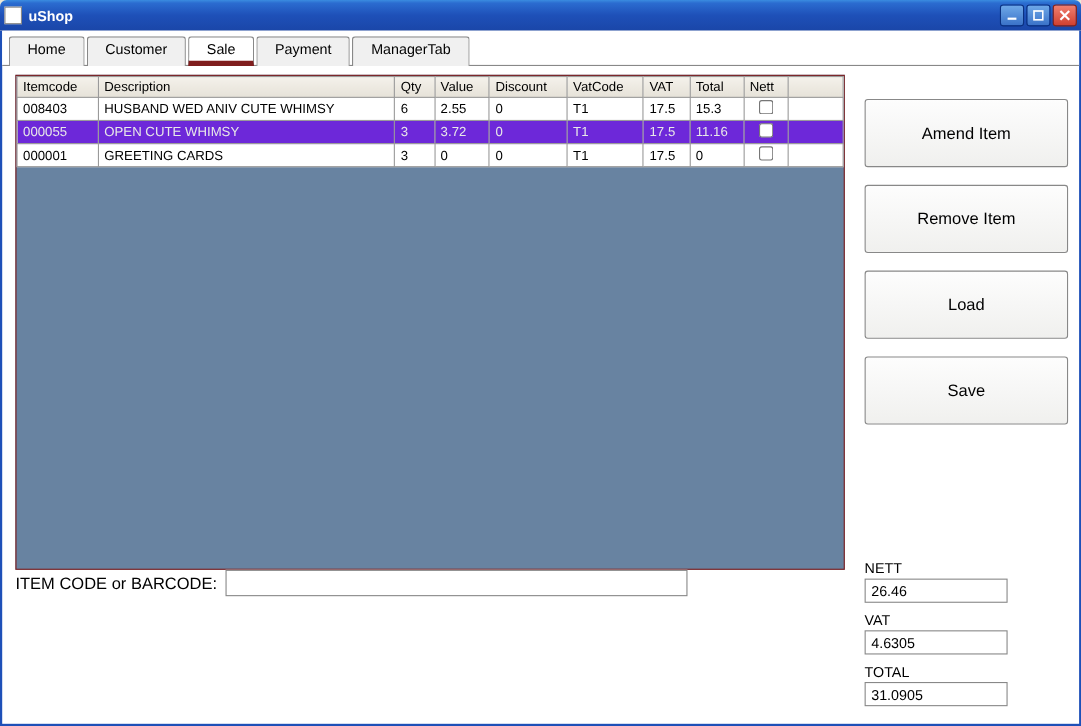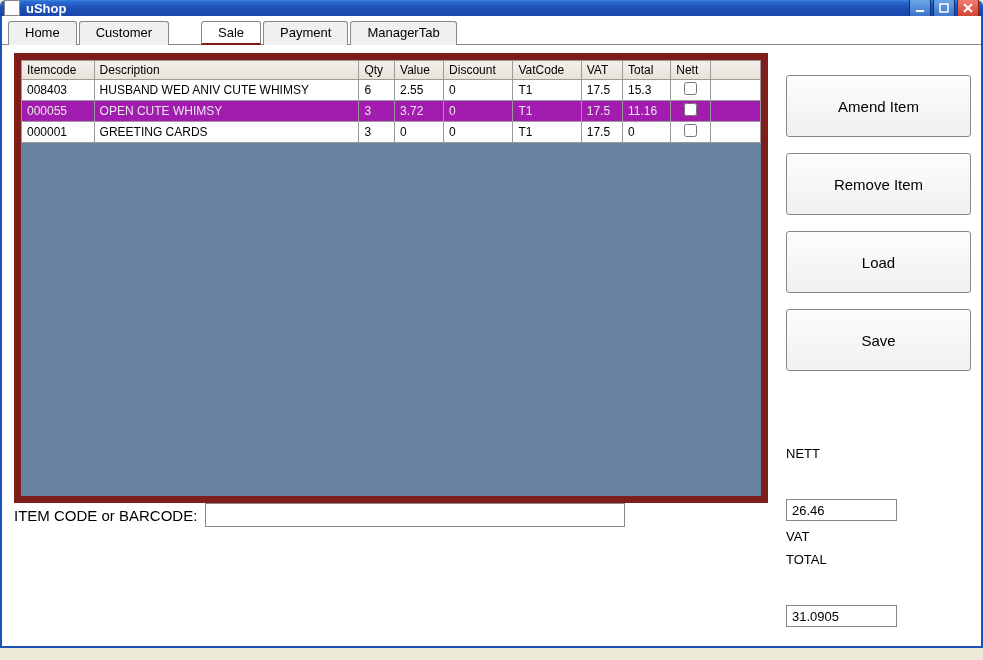--- a/index.html
+++ b/index.html
@@ -6,21 +6,21 @@
   body {
     margin: 0;
     font-family: Tahoma, Arial, sans-serif;
     font-size: 12px;
     background: #ece9d8;
     width: 983px;
     height: 660px;
     overflow: hidden;
   }
   .titlebar {
-    height: 16px;
+    height: 28px;
     background: linear-gradient(to bottom, #3a8ce0 0%, #2b6cd0 10%, #1e50b8 50%, #1a46a8 100%);
     border-top-left-radius: 6px;
     border-top-right-radius: 6px;
     display: flex;
     align-items: center;
     padding: 0 4px;
     color: white;
     font-weight: bold;
   }
   .titlebar .app-icon {
@@ -66,56 +66,55 @@
     border-top-left-radius: 3px;
     border-top-right-radius: 3px;
     background: #f0f0f0;
     font-size: 13px;
     cursor: pointer;
     position: relative;
     top: 1px;
   }
   .tab.active {
     background: white;
-    border-bottom: 2px solid #7f1d1d;
-    margin-left: 30px;
+    border-bottom: 5px solid #7f1d1d;
   }
   .content {
     position: relative;
     height: 598px;
     padding: 8px 10px 10px 12px;
     display: flex;
     gap: 18px;
   }
   .left-col {
     flex: 1;
     display: flex;
     flex-direction: column;
   }
   .grid-area {
     background: #6883a1;
-    border: 7px solid #7f1d1d;
+    border: 1px solid #7f1d1d;
     height: 450px;
     overflow: hidden;
   }
   .datagrid { border-collapse: collapse; width: 100%; background: white; }
   .datagrid th, .datagrid td {
     border: 1px solid #9a9a9a;
     padding: 2px 5px;
     text-align: left;
     font-size: 12px;
     height: 18px;
     white-space: nowrap;
   }
   .datagrid th {
     background: linear-gradient(to bottom, #f4f1eb, #e6e2d8);
     font-weight: normal;
   }
   .datagrid tr.selected td {
-    background: #a21caf;
+    background: #6d28d9;
     color: #e8e8e8;
   }
   .datagrid td.chk { text-align: center; }
   .datagrid input[type=checkbox]{ margin:0; }
   .barcode-row {
     display: flex;
     align-items: center;
     gap: 8px;
   }
   .barcode-row label { font-size: 15px; }
@@ -143,27 +142,26 @@
     cursor: pointer;
   }
   .bigbtn:last-of-type { margin-bottom: 0; }
   .totals {
     margin-top: auto;
     padding-bottom: 6px;
   }
   .totals .field { margin-top: 8px; }
   .totals label { font-size: 13px; display:block; margin-bottom:2px;}
   .totals input {
-    width: 111px;
+    width: 130px;
     height: 22px;
     border: 1px solid #888;
     padding: 2px 5px;
     font-family: inherit;
     font-size: 13px;
-    margin-top: 36px;
   }
 </style>
 </head>
 <body>
 
 <div class="titlebar">
   <div class="app-icon"></div>
   <div class="title">uShop</div>
   <div class="ctrl">
       <svg width="10" height="10">
@@ -263,20 +261,21 @@
       <button class="bigbtn">Load</button>
       <button class="bigbtn">Save</button>
 
       <div class="totals">
         <div class="field">
           <label>NETT</label>
           <input type="text" value="26.46" style="">
         </div>
         <div class="field">
           <label>VAT</label>
+          <input type="text" value="4.6305" style="">
         </div>
         <div class="field">
           <label>TOTAL</label>
           <input type="text" value="31.0905" style="">
         </div>
       </div>
     </div>
   </div>
 </div>
 

